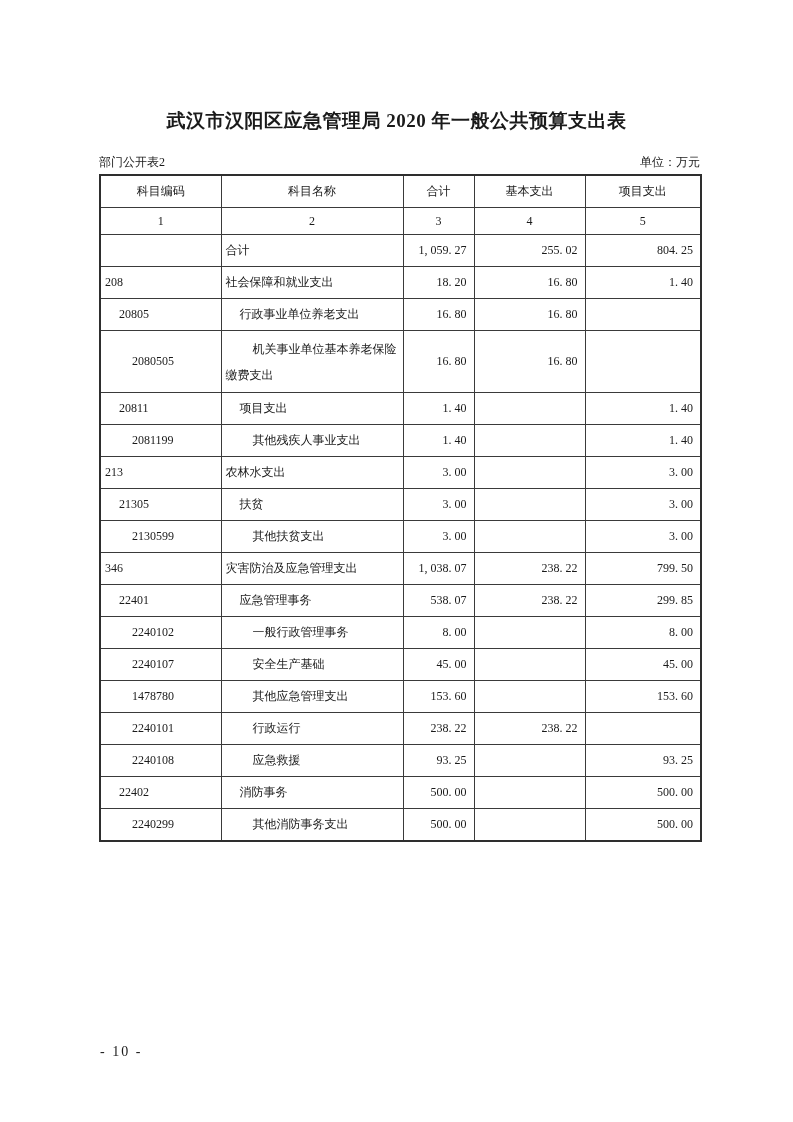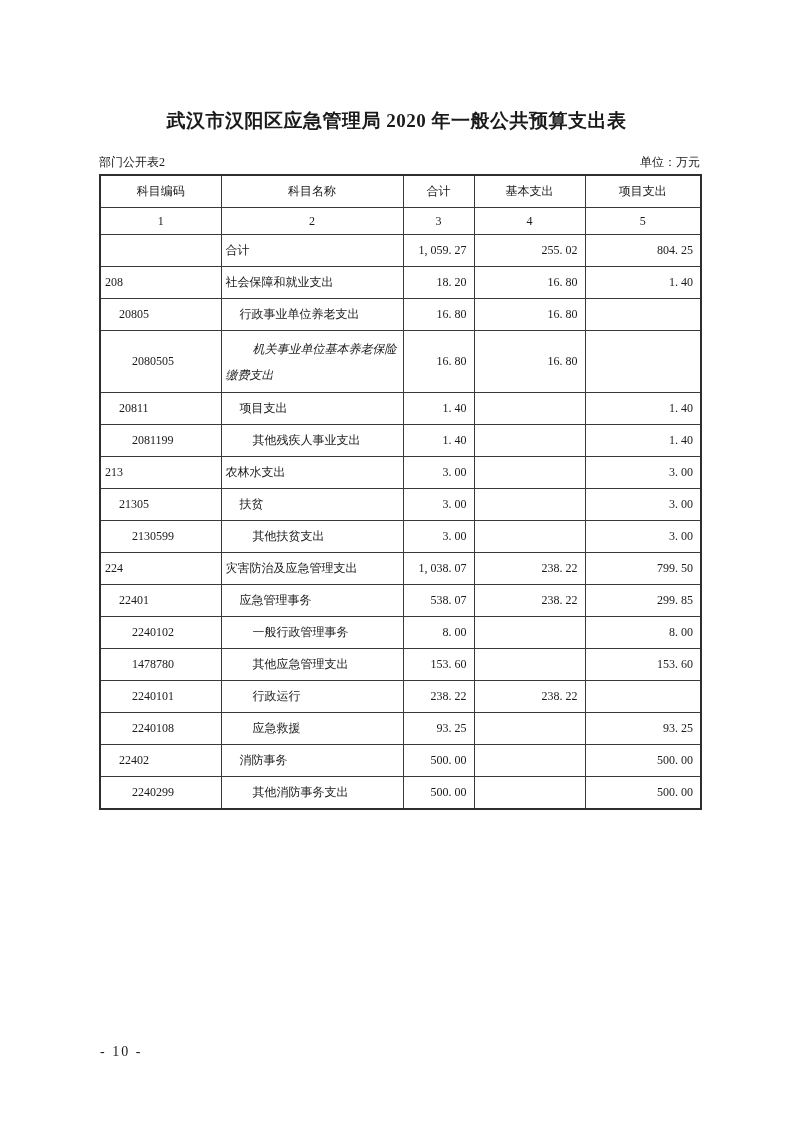--- a/index.html
+++ b/index.html
@@ -43,21 +43,21 @@
     overflow: hidden;
   }
   .header-row th { height: 29px; text-align: center; }
   .colnum-row th { height: 24px; text-align: center; }
   .budget-table tbody td { height: 29px; }
   .budget-table tbody tr.row-tall td { height: 59px; }
   .code-cell, .name-cell { text-align: left; padding-left: 4px; }
   .lvl2 { text-indent: 14px; }
   .lvl3 { text-indent: 27px; }
   .num-cell { text-align: right; padding-right: 7px; }
-  .row-tall .name-cell { line-height: 26px; font-style: italic; }
+  .row-tall .name-cell { line-height: 26px; }
   .page-number {
     position: absolute;
     left: 100px;
     top: 1044px;
     font-size: 14px;
     letter-spacing: 2px;
     font-family: Liberation Serif, serif;
   }
 </style>
 </head>
@@ -154,41 +154,48 @@
           <td class="num-cell">3. 00</td>
         </tr>
         <tr>
           <td class="code-cell lvl3">2130599</td>
           <td class="name-cell lvl3">其他扶贫支出</td>
           <td class="num-cell">3. 00</td>
           <td class="num-cell"></td>
           <td class="num-cell">3. 00</td>
         </tr>
         <tr>
-          <td class="code-cell lvl1">224</td>
+          <td class="code-cell lvl1">346</td>
           <td class="name-cell lvl1">灾害防治及应急管理支出</td>
           <td class="num-cell">1, 038. 07</td>
           <td class="num-cell">238. 22</td>
           <td class="num-cell">799. 50</td>
         </tr>
         <tr>
           <td class="code-cell lvl2">22401</td>
           <td class="name-cell lvl2">应急管理事务</td>
           <td class="num-cell">538. 07</td>
           <td class="num-cell">238. 22</td>
           <td class="num-cell">299. 85</td>
         </tr>
         <tr>
           <td class="code-cell lvl3">2240102</td>
           <td class="name-cell lvl3">一般行政管理事务</td>
           <td class="num-cell">8. 00</td>
           <td class="num-cell"></td>
           <td class="num-cell">8. 00</td>
         </tr>
         <tr>
+          <td class="code-cell lvl3">2240107</td>
+          <td class="name-cell lvl3">安全生产基础</td>
+          <td class="num-cell">45. 00</td>
+          <td class="num-cell"></td>
+          <td class="num-cell">45. 00</td>
+        </tr>
+        <tr>
           <td class="code-cell lvl3">1478780</td>
           <td class="name-cell lvl3">其他应急管理支出</td>
           <td class="num-cell">153. 60</td>
           <td class="num-cell"></td>
           <td class="num-cell">153. 60</td>
         </tr>
         <tr>
           <td class="code-cell lvl3">2240101</td>
           <td class="name-cell lvl3">行政运行</td>
           <td class="num-cell">238. 22</td>

